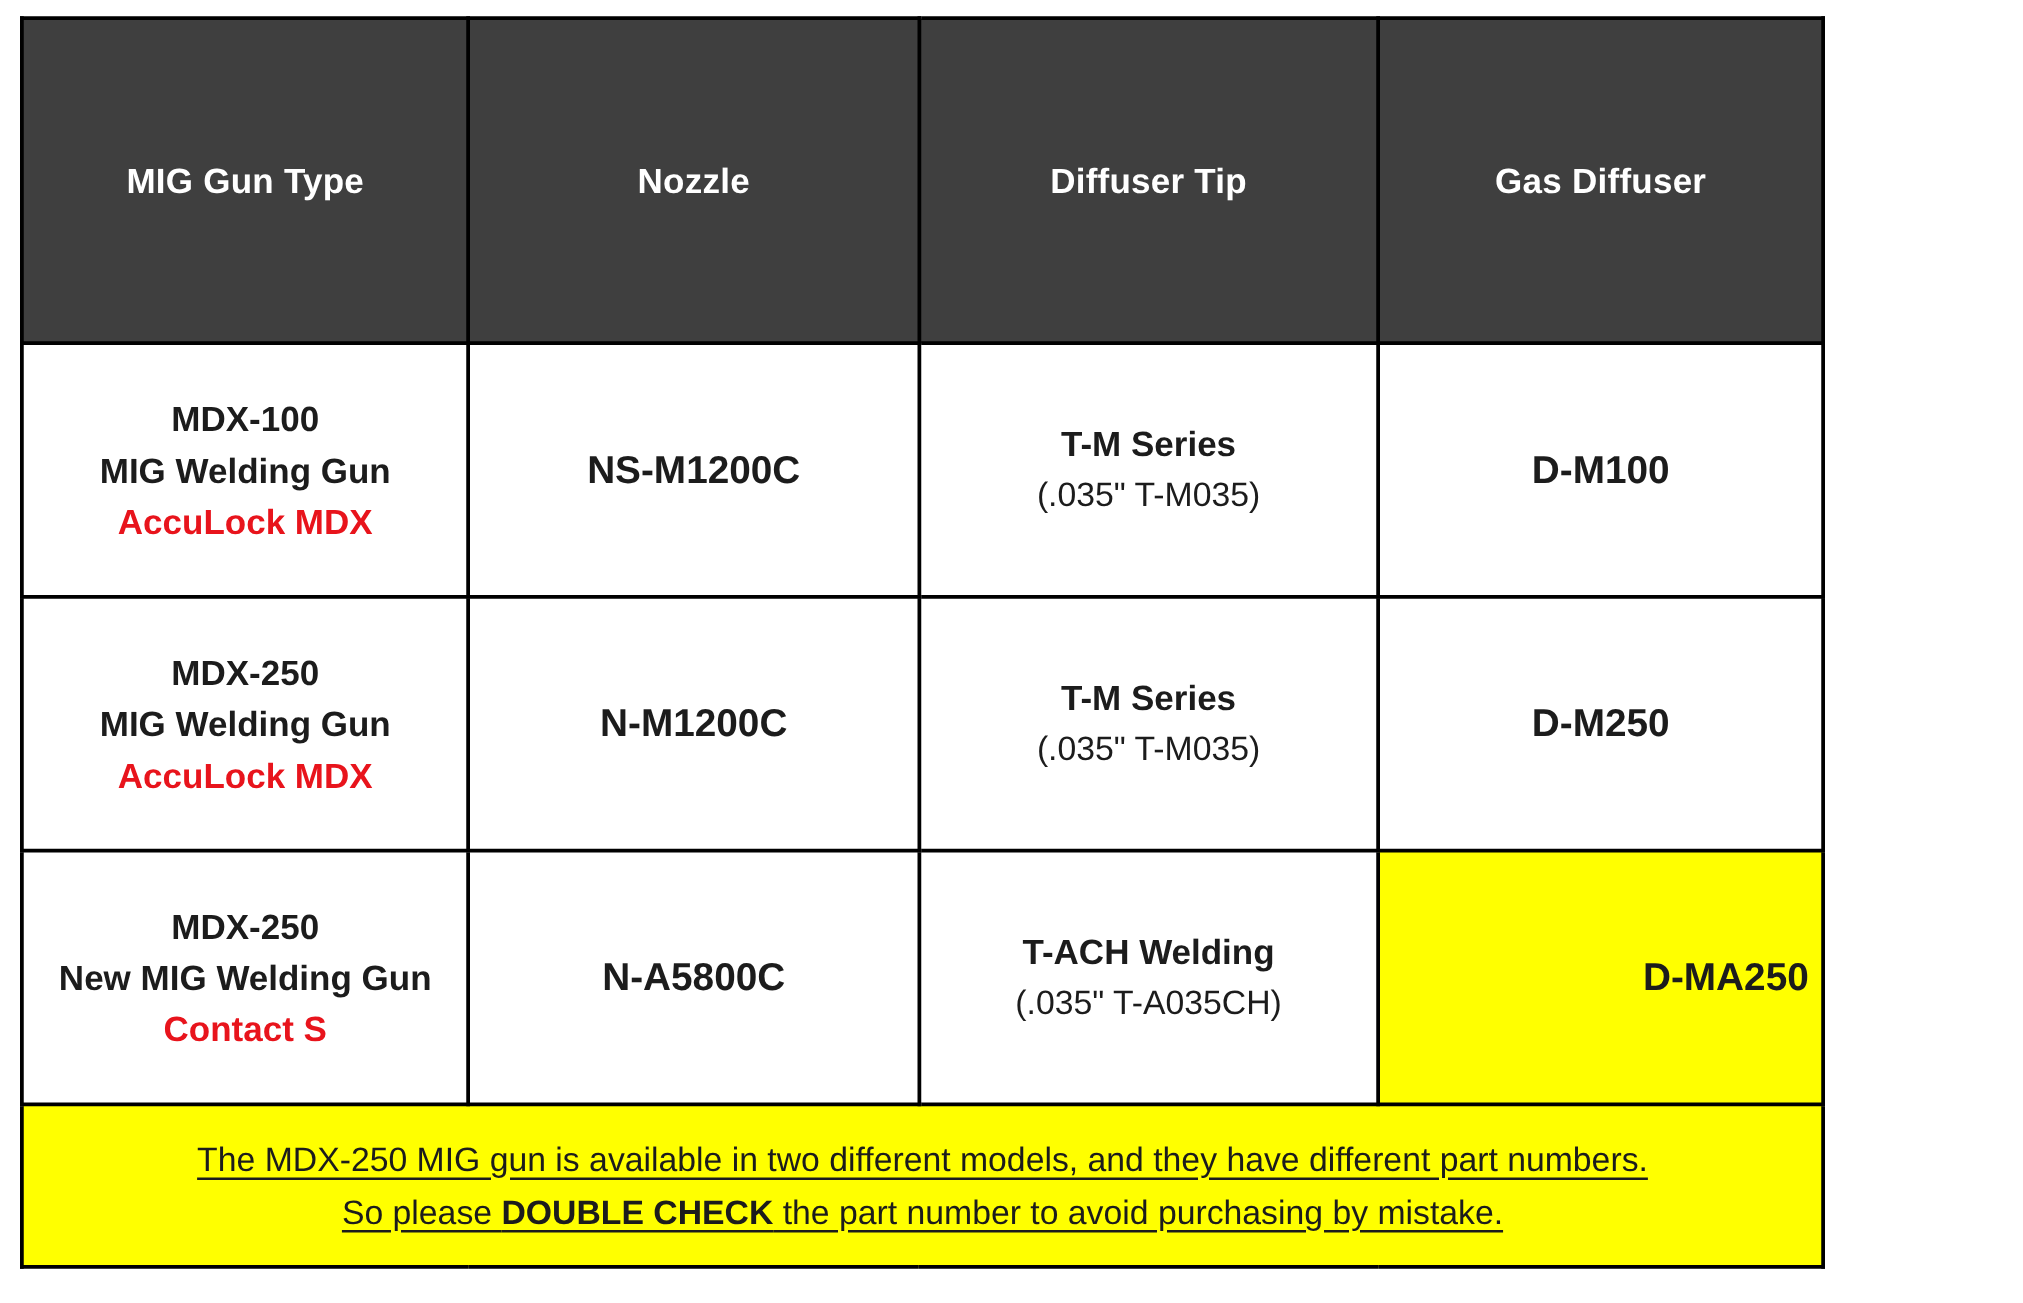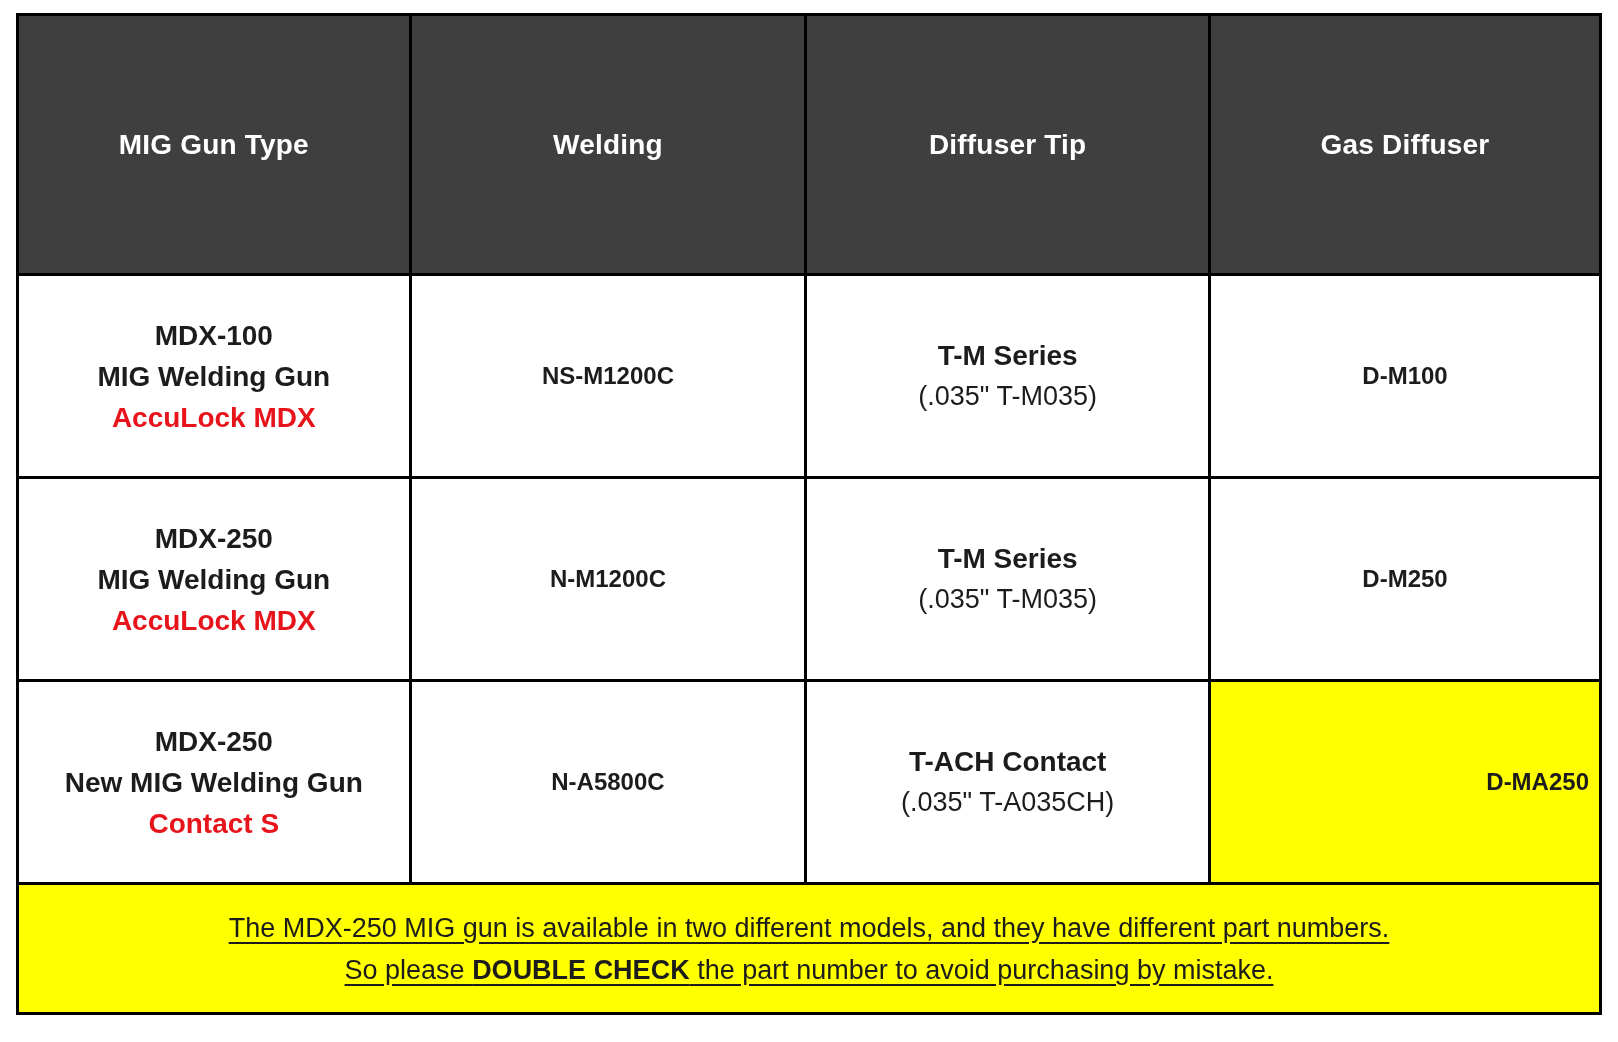--- a/index.html
+++ b/index.html
@@ -15,21 +15,21 @@
   body{
     width:1618px;height:1042px;
     background:#ffffff;
     font-family:"Liberation Sans","DejaVu Sans",sans-serif;
     overflow:hidden;
     position:relative;
   }
   .parts-table{
     position:absolute;
     left:16px;top:13px;
-    width:1586px;
+    width:1444px;
     border-collapse:collapse;
     table-layout:fixed;
   }
   .parts-table td,.parts-table th{
     border:3px solid var(--border-color);
     text-align:center;
     vertical-align:middle;
     color:var(--cell-text);
     padding:0 10px;
   }
@@ -38,21 +38,21 @@
     background:var(--header-bg);
     color:var(--header-text);
     font-size:28px;
     font-weight:bold;
     letter-spacing:0.2px;
   }
   .data-row td{height:203px;background:#ffffff;}
   .b{font-weight:bold;font-size:28px;line-height:41px;}
   .reg{font-weight:normal;font-size:27px;line-height:41px;}
   .red{color:var(--accent-red);}
-  td.part-number{font-weight:bold;font-size:24px;}
+  td.part-number{font-weight:bold;font-size:31px;}
   td.hl{background:var(--highlight-yellow);text-align:right;}
   .note-row td{
     height:130px;
     background:var(--highlight-yellow);
     font-size:27px;
     line-height:42px;
     padding:6px 20px;
   }
   .note-line{text-decoration:underline;text-underline-offset:5px;margin-top:14px;}
   .note-bold{font-weight:bold;}
@@ -63,21 +63,21 @@
 <table class="parts-table">
   <colgroup>
     <col style="width:24.8%">
       <col style="width:25.0%">
       <col style="width:25.5%">
       <col style="width:24.7%">
   </colgroup>
   <tbody>
     <tr class="header-row">
       <th>MIG Gun Type</th>
-      <th>Welding</th>
+      <th>Nozzle</th>
       <th>Diffuser Tip</th>
       <th>Gas Diffuser</th>
     </tr>
 
     <tr class="data-row">
       <td>
         <div class="b">MDX-100</div>
         <div class="b">MIG Welding Gun</div>
         <div class="b red">AccuLock MDX</div>
       </td>
@@ -104,21 +104,21 @@
     </tr>
 
     <tr class="data-row">
       <td>
         <div class="b">MDX-250</div>
         <div class="b">New MIG Welding Gun</div>
         <div class="b red">Contact S</div>
       </td>
       <td class="part-number">N-A5800C</td>
       <td>
-        <div class="b">T-ACH Contact</div>
+        <div class="b">T-ACH Welding</div>
         <div class="reg">(.035" T-A035CH)</div>
       </td>
       <td class="part-number hl">D-MA250</td>
     </tr>
 
     <tr class="note-row">
       <td colspan="4">
         <div class="note-line1">
           <span class="note-line">The MDX-250 MIG gun is available in two different models, and they have different part numbers.</span>
         </div>

